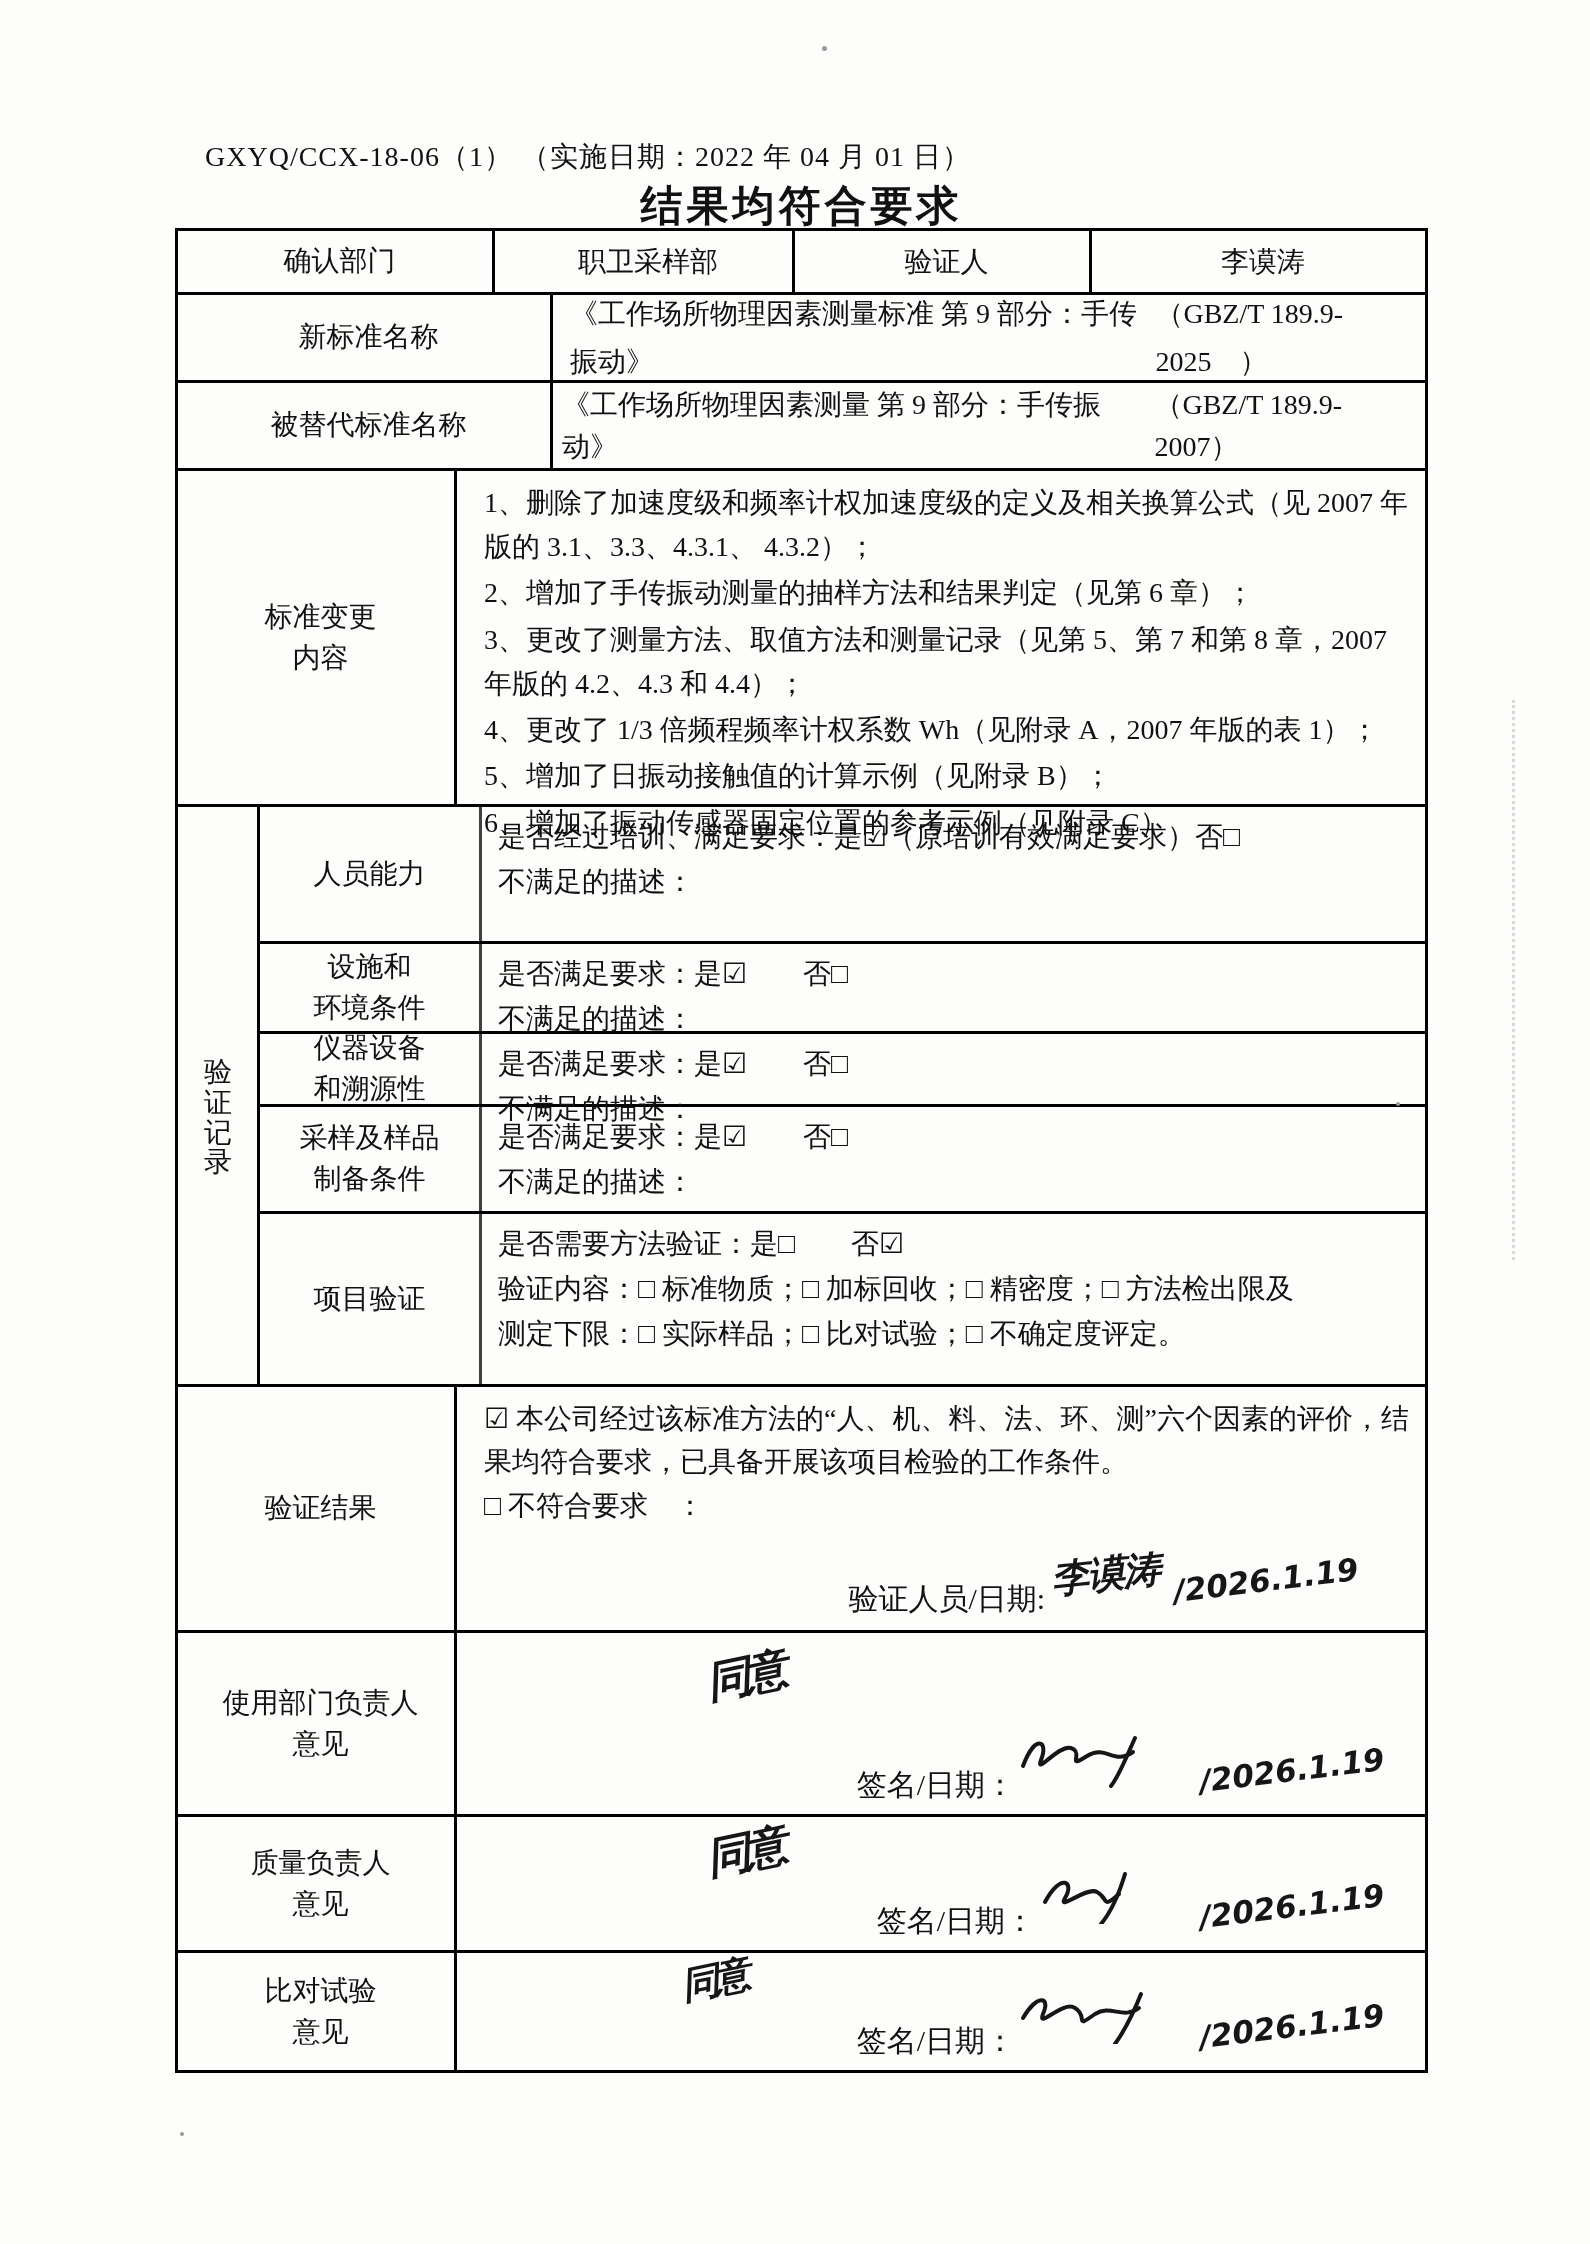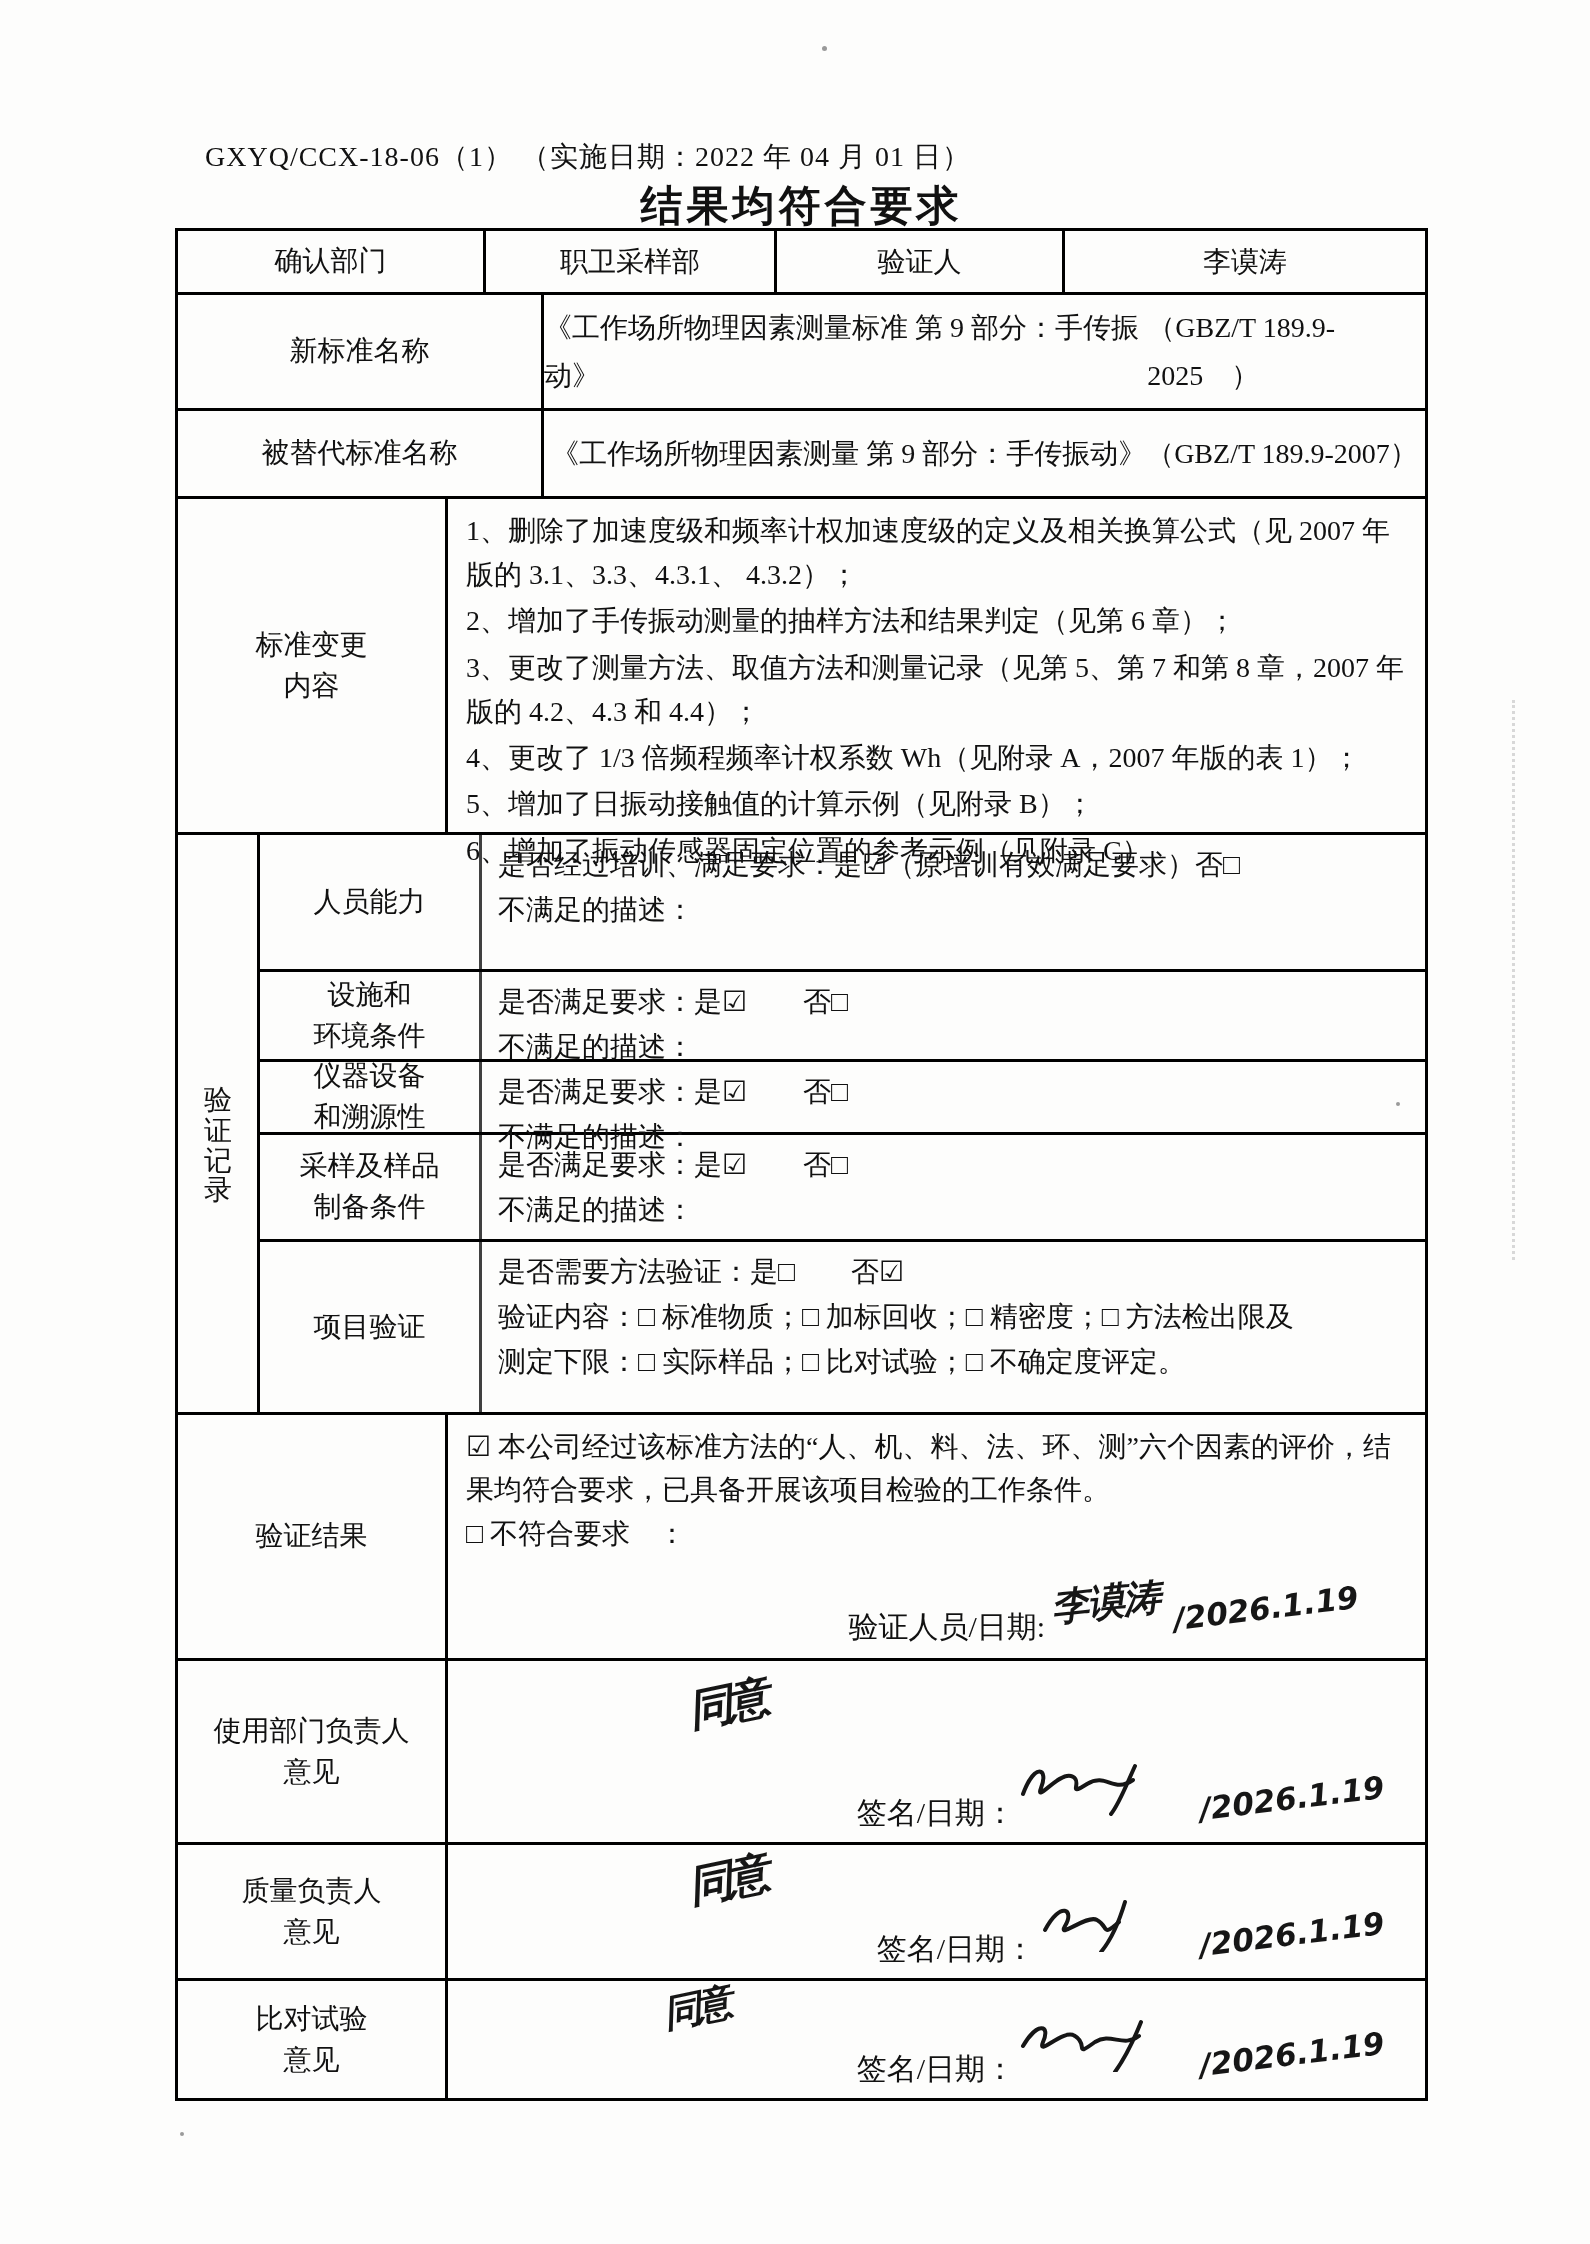--- a/index.html
+++ b/index.html
@@ -21,37 +21,37 @@
     position:absolute; left:175px; top:178px; width:1253px;
     text-align:center; font-size:42px; font-weight:bold; letter-spacing:4px;
   }
   .tbl {
     position:absolute; left:175px; top:228px; width:1253px;
     border:3px solid #000;
     font-size:28px;
   }
   .row { display:flex; border-bottom:3px solid #000; }
   .row:last-child { border-bottom:none; }
-  .cell { border-right:3px solid #000; }
+  .cell { border-right:3px solid #000;margin-left:9px; }
   .cell:last-child { border-right:none; }
   .lbl {
     display:flex; align-items:center; justify-content:center;
     text-align:center; white-space:pre-line; line-height:1.45;
     flex-shrink:0;
   }
   .content { flex:1; }
   .center2 {
     display:flex; flex-direction:row; align-items:center; justify-content:center;
     line-height:1.7;
   }
   
   .r1 { height:64px; }
   .r1 .cell { display:flex; align-items:center; justify-content:center; }
   
-  .r2 { height:116px; } .r3 { height:88px; }
+  .r2 { height:88px;gap:8px; } .r3 { height:88px; }
   .w-label-wide { width:366px; }
   
   .r4 { height:336px; }
   .w-label-mid { width:270px; }
   .changes-list { padding:10px 16px 6px 18px; line-height:1.58; }
   .changes-list div { margin-bottom:2px; }
   
   .vgroup { height:580px; }
   .vlabel {
     width:82px; flex-shrink:0;

